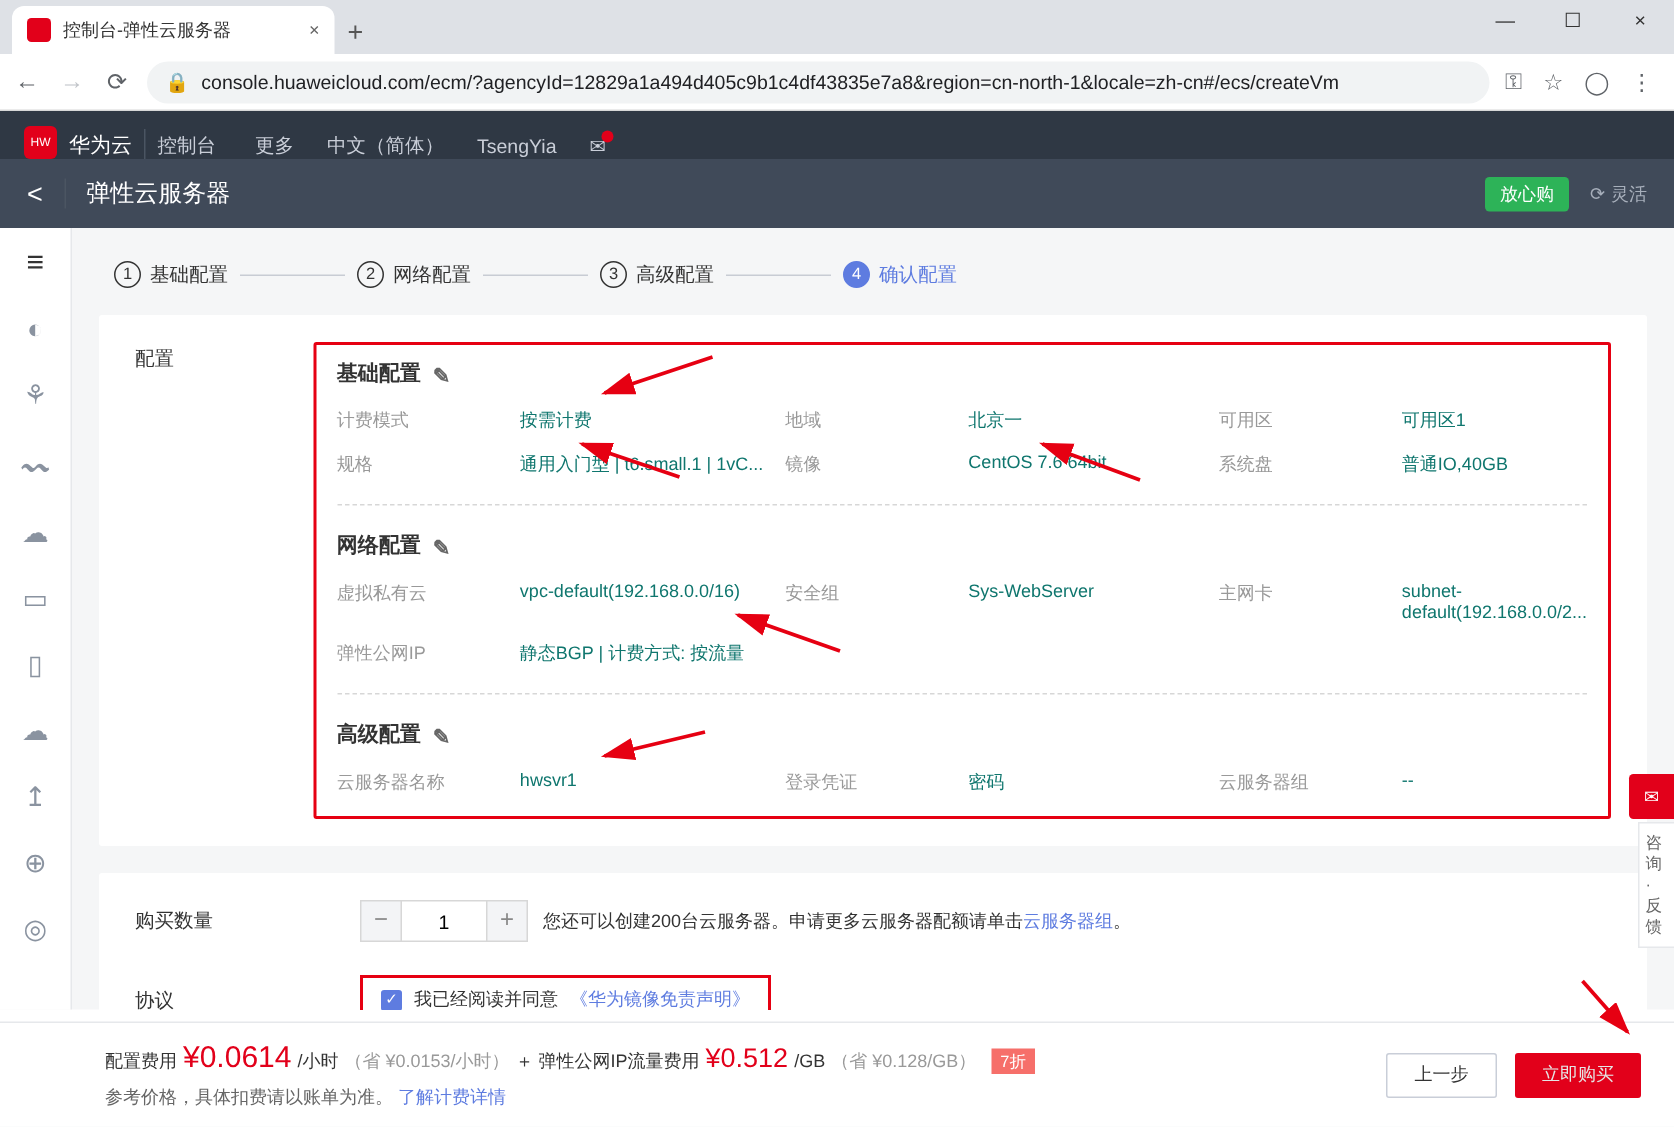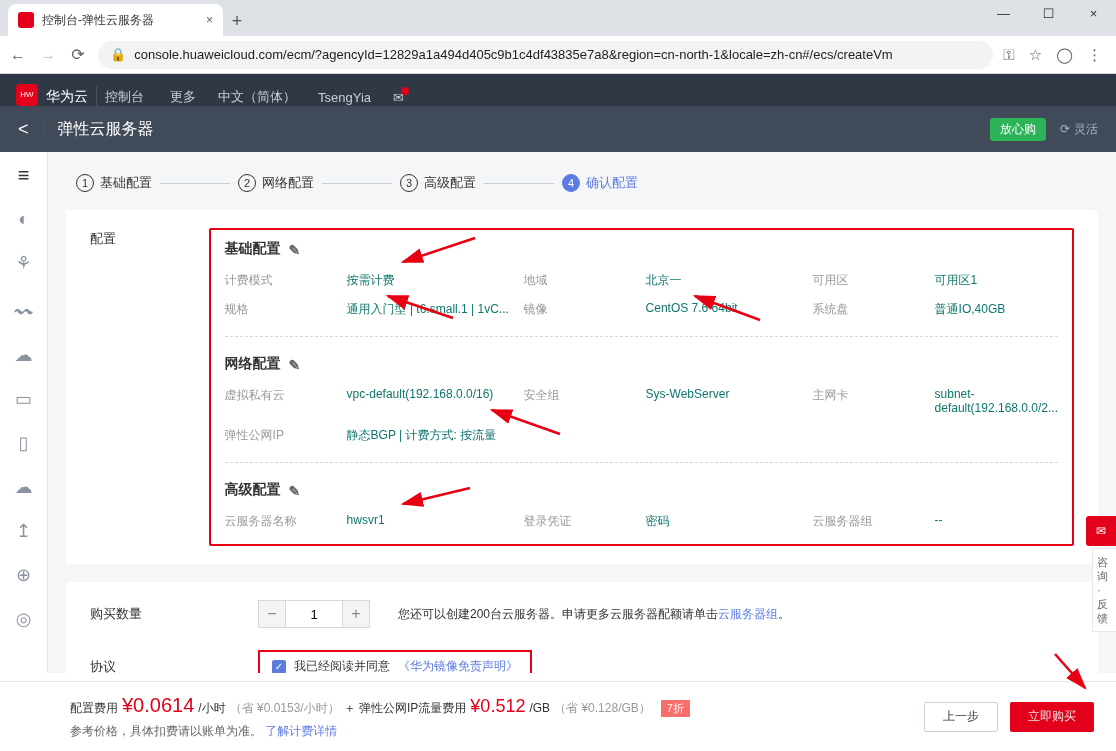--- a/index.html
+++ b/index.html
@@ -48,21 +48,21 @@
 .cfg-row{display:flex;align-items:flex-start}
 .cfg-row .cfg-left{width:140px;color:#333;font-size:13px;padding-top:2px}
 .cfg-body{flex:1}
 .sec-head{display:flex;align-items:center;gap:8px;font-size:14px;color:#333;margin-bottom:14px;font-weight:600}
 .edit-ic{width:14px;height:14px;color:#666}
 .grid6{display:grid;grid-template-columns:120px 175px 120px 165px 120px 1fr;row-gap:12px;column-gap:2px;font-size:12px}
 .grid6 .lbl{color:#999}
 .grid6 .val{color:#0f766e}
 .dash-sep{border-top:1px dashed #d7d7d7;margin:18px 0}
 
-.qty-row{display:flex;align-items:center;gap:28px;font-size:12px}
+.qty-row{display:flex;align-items:center;gap:10px;font-size:12px}
 .qty-row .ql{width:140px;font-size:13px}
 .stepper{display:flex;align-items:center}
 .stepper button{width:28px;height:28px;background:#f3f4f6;border:1px solid #d7d7d7;color:#888;font-size:16px;line-height:24px}
 .stepper input{width:56px;height:28px;border:1px solid #d7d7d7;border-left:0;border-right:0;text-align:center;font-size:13px}
 .link{color:#5e7ce0}
 .red-box-sm{border:2px solid #e60012;display:inline-flex;align-items:center;gap:8px;padding:6px 12px}
 .chk{width:14px;height:14px;background:#5e7ce0;color:#fff;font-size:10px;text-align:center;line-height:14px;border-radius:2px}
 
 .footer-bar{position:absolute;bottom:0;left:0;right:0;height:70px;background:#fff;border-top:1px solid #e6e8eb;display:flex;align-items:center;padding:0 22px 0 70px}
 .price-line{display:flex;align-items:baseline;gap:4px;font-size:12px;color:#333}

